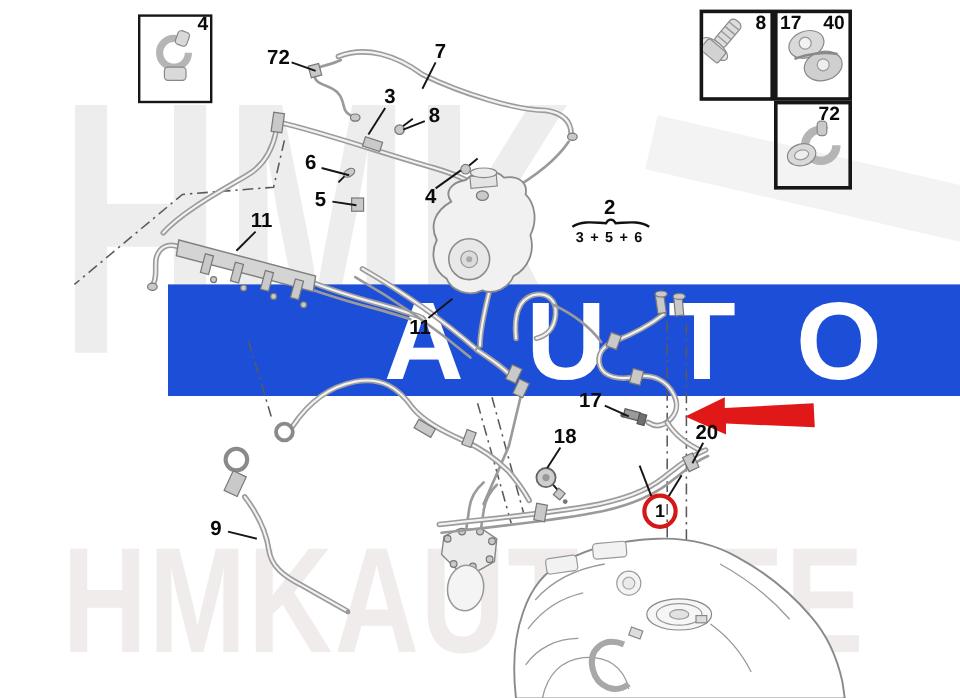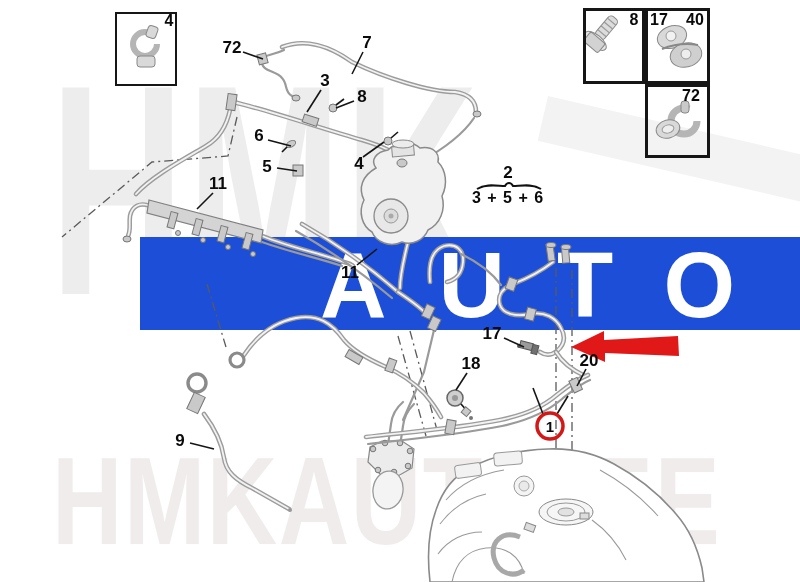--- a/index.html
+++ b/index.html
@@ -21,21 +21,21 @@
   .t2{fill:none;stroke:#f2f2f2;stroke-width:1.8;stroke-linecap:round;}
   .t3{fill:none;stroke:#9a9a9a;stroke-width:2.2;stroke-linecap:round;}
   .tk{fill:none;stroke:#9a9a9a;stroke-width:1.1;}
   .dd{fill:none;stroke:#5a5a5a;stroke-width:1.3;stroke-dasharray:9 4 2 4;}
   .ld{fill:none;stroke:#151515;stroke-width:1.6;}
   .part{fill:#c9c9c9;stroke:#777;stroke-width:1;}
   .partD{fill:#9a9a9a;stroke:#555;stroke-width:1;}
   
   .lbl{position:absolute;transform:translate(-50%,-50%);font-weight:bold;font-size:17px;color:#0a0a0a;white-space:nowrap;}
   .lbl-sm{font-size:16px;}
-  .lbl-den{font-size:16px;letter-spacing:1px;}
+  .lbl-den{font-size:12px;letter-spacing:1px;}
   
   .inset{position:absolute;border:3px solid #161616;background:transparent;box-sizing:border-box;}
 </style>
 </head>
 <body>
 
 <div id="stage">
 
   <div class="wm-top">HMK</div>
   <div class="wm-band">

